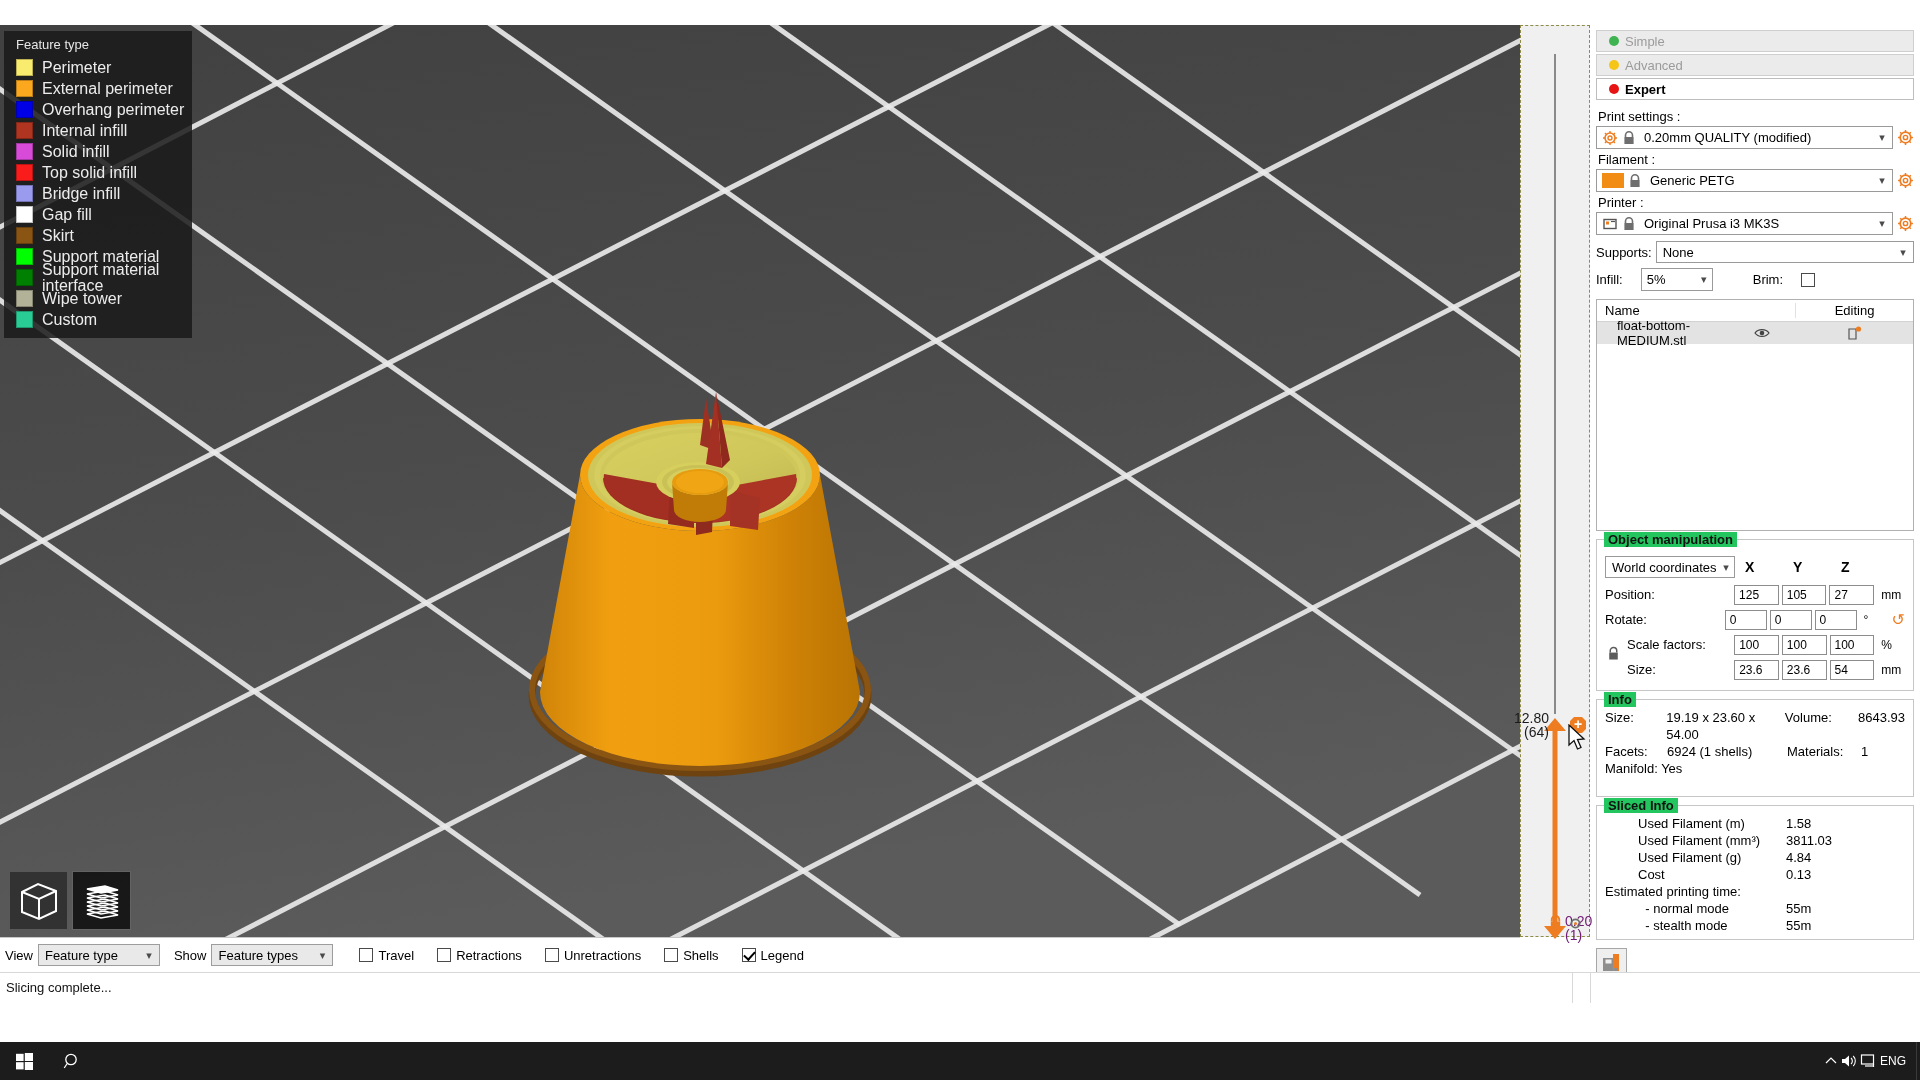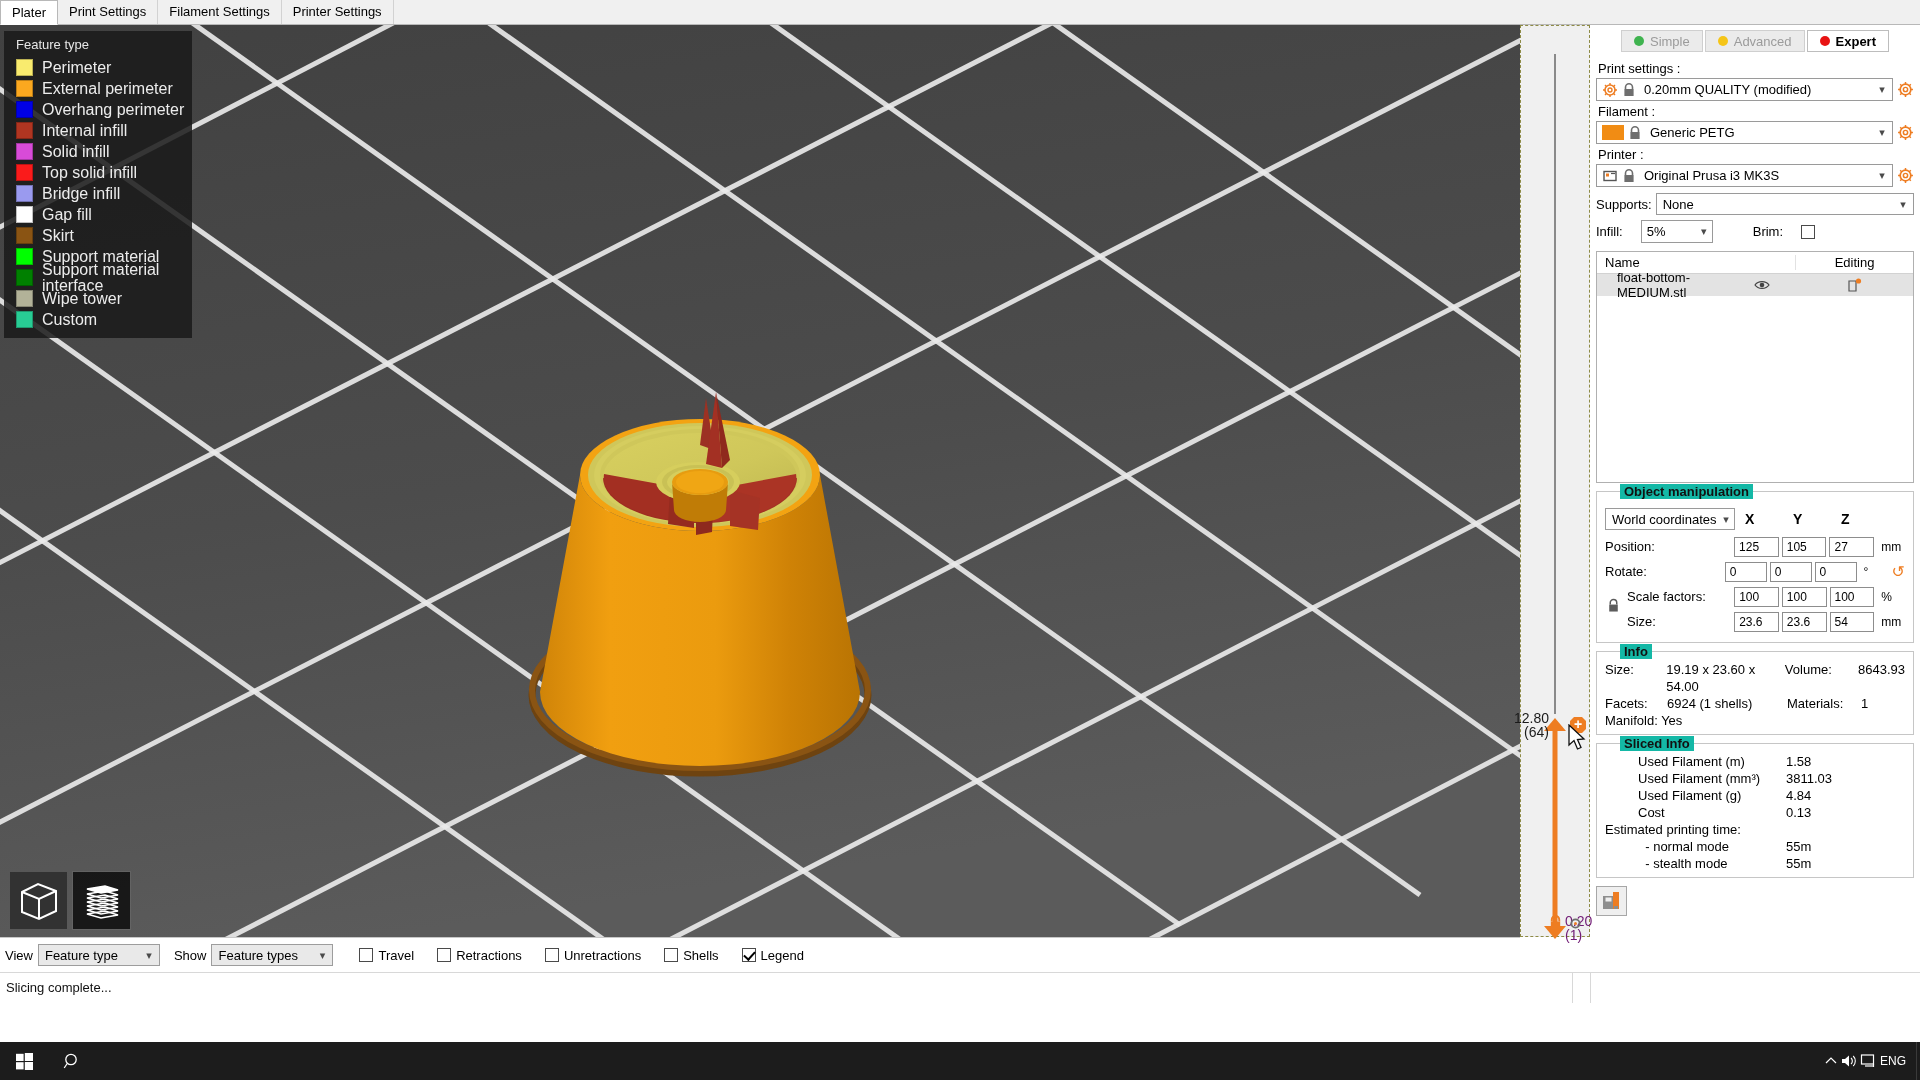--- a/index.html
+++ b/index.html
@@ -125,21 +125,21 @@
   .slider-cog { position: absolute; right: 6px; bottom: 5px; width: 15px; height: 15px; }
   .cursor-arrow { position: absolute; left: 46px; top: 698px; z-index: 20; }
 
   
   .sidebar {
     position: absolute; top: 25px; left: 1590px;
     width: 330px; height: 937px;
     background: #ffffff;
     padding: 5px 6px 0 6px;
   }
-  .modebar { display: flex; justify-content: center; gap: 2px; margin-bottom: 9px; }
+  .modebar { display: flex; justify-content: center; gap: 2px; margin-bottom: 9px; flex-direction: column; }
   .modebtn {
     display: flex; align-items: center; gap: 6px;
     padding: 2px 12px; height: 22px;
     background: #ebebeb; border: 1px solid #cfcfcf;
     font-size: 13px; color: #9b9b9b;
   }
   .modebtn.active { background: #ffffff; border:1px solid #bdbdbd; color:#000; font-weight: bold; }
   .dot { width: 10px; height: 10px; border-radius: 50%; display:inline-block;}
 
   .fieldlabel { font-size: 13px; margin: 1px 0 2px 2px; color: #000; }
@@ -173,22 +173,22 @@
   .objhead .c2 { width: 66px; }
   .objhead .c3 { width: 118px; text-align: center; border-left: 1px solid #e2e2e2; }
   .objrow { display:flex; height: 22px; align-items:center; background:#e3e3e3; font-size: 13px;}
   .objrow .c1 { flex:1; padding-left: 20px;}
   .objrow .c2 { width: 66px; display:flex; justify-content:center;}
   .objrow .c3 { width: 118px; display:flex; justify-content:center;}
 
   
   .grp { border: 1px solid #c6c6c6; margin-bottom: 8px; padding: 4px 8px 8px 8px; position: relative;}
   .grp > .grptitle {
-    position: absolute; top: -8px; left: 7px; background:#14b8a6; padding: 0 4px;
-    font-size: 13px; font-weight: bold; color:#111;margin-left:16px;
+    position: absolute; top: -8px; left: 7px; background:#22c55e; padding: 0 4px;
+    font-size: 13px; font-weight: bold; color:#111;
   }
   .om-top { display:flex; align-items:center; gap: 0; margin: 6px 0 4px 0;}
   .om-combo { width: 130px; height: 22px; border:1px solid #9a9a9a; display:flex; align-items:center; background:#fff; font-size:13px;}
   .axis-hdr { width: 48px; text-align: left; font-weight: bold; font-size: 14px; padding-left: 10px;}
   .om-row { display:flex; align-items:center; height: 25px; }
   .om-lbl { width: 130px; font-size: 13px; }
   .om-lbl.ind { padding-left: 22px; }
   .numbox { width: 45px; height: 20px; border:1px solid #8d8d8d; background:#fff; font-size:12px; padding-left:4px; display:flex; align-items:center; margin-right: 3px;}
   .unit { font-size: 12px; width: 28px; padding-left: 4px;}
   .resetico { color:#ee7d22; font-size: 16px; margin-left: 6px;}
@@ -240,34 +240,20 @@
   .tb-item { width: 48px; height: 38px; display:flex; align-items:center; justify-content:center; }
   .tb-right { position:absolute; right: 0; top:0; height: 38px; display:flex; align-items:center; gap: 2px; padding-right: 14px;}
   .tb-right .t { color:#fff; font-size: 12px; }
   .tb-edge { position:absolute; right:0; top:0; width:4px; height:38px; border-left:1px solid #3a3a3a;}
 </style>
 </head>
 <body>
 
 <div id="app">
 
-  <div class="tabbar">
-    <div class="tab active">
-        <span>Plater</span>
-      </div>
-    <div class="tab">
-        <span>Print Settings</span>
-      </div>
-    <div class="tab">
-        <span>Filament Settings</span>
-      </div>
-    <div class="tab">
-        <span>Printer Settings</span>
-      </div>
-  </div>
 
   <div class="viewport">
     <svg class="bedsvg" width="1520" height="912" viewBox="0 0 1520 912">
       <defs>
         <linearGradient id="bedg" x1="0" y1="0" x2="0.25" y2="1">
           <stop offset="0%" stop-color="#414141"></stop>
           <stop offset="55%" stop-color="#4c4c4c"></stop>
           <stop offset="100%" stop-color="#5b5b5b"></stop>
         </linearGradient>
         <linearGradient id="mbody" x1="0" y1="0" x2="1" y2="0">
@@ -630,21 +616,21 @@
           <div class="om-row">
             <div class="om-lbl ind">Size:</div>
             <div class="numbox">23.6</div>
             <div class="numbox">23.6</div>
             <div class="numbox">54</div>
             <div class="unit">mm</div>
           </div>
         </div>
     </div>
 
-    <div class="grp" style="padding-top:9px;padding-bottom:5px;">
+    <div class="grp" style="padding-top:9px;padding-bottom:19px;">
       <div class="grptitle">Info</div>
       <div class="inf-row">
         <span class="inf-k">Size:</span>
         <span class="inf-v">19.19 x 23.60 x 54.00</span>
         <span class="inf-k2">Volume:</span>
         <span>8643.93</span>
       </div>
       <div class="inf-row">
         <span class="inf-k">Facets:</span>
         <span class="inf-v">6924 (1 shells)</span>

